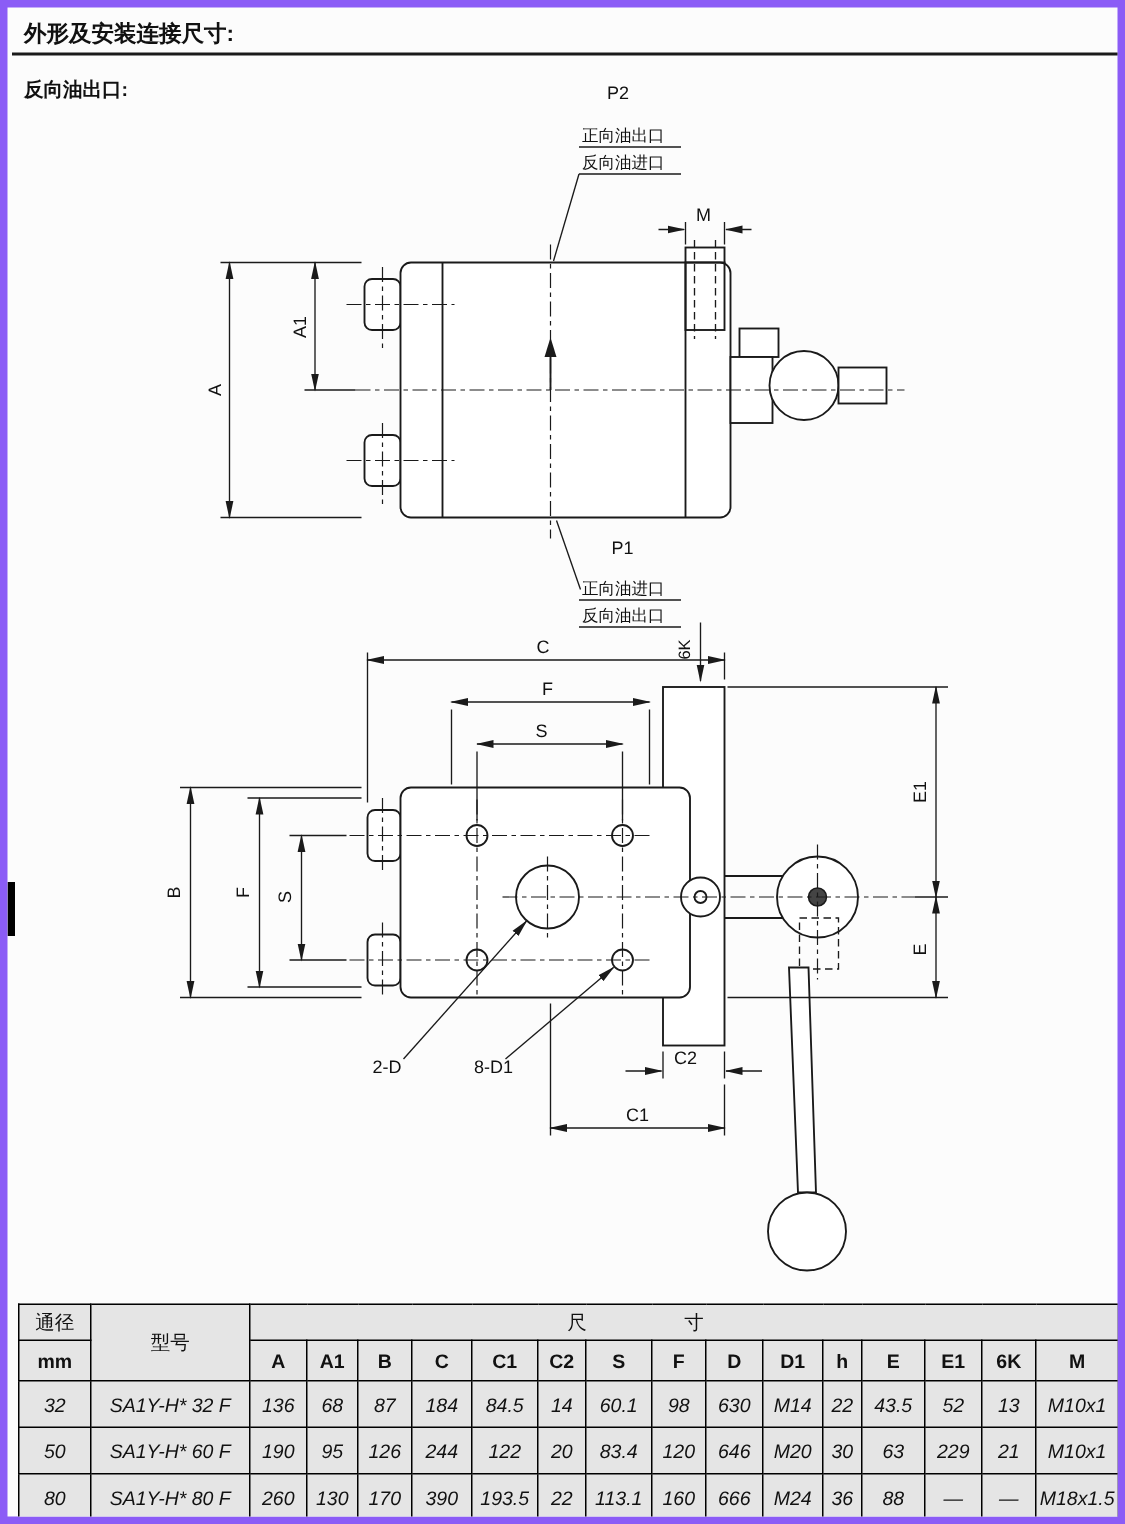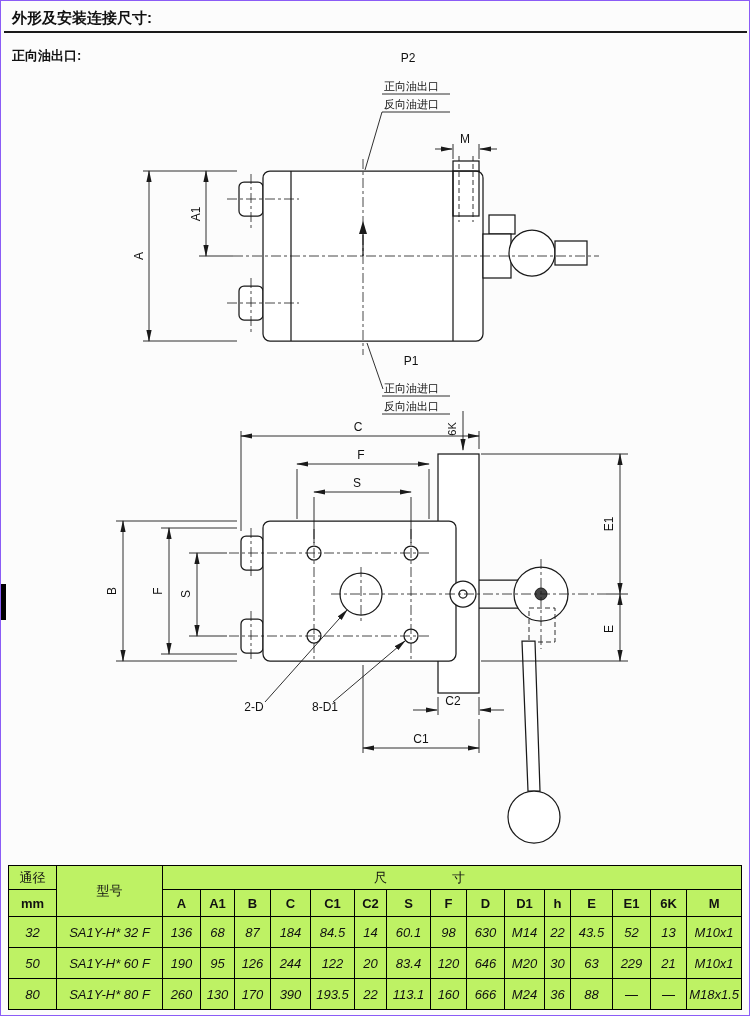--- a/index.html
+++ b/index.html
@@ -1,53 +1,53 @@
 <!DOCTYPE html>
 <html><head>
 <meta charset="utf-8">
 <style>
   html,body{margin:0;padding:0;background:#e9e9e9;}
   .page{position:relative;width:750px;height:1016px;background:#fcfcfc;
-        border:1px solid #8b5cf6;box-sizing:border-box;overflow:hidden;
+        border:5px solid #8b5cf6;box-sizing:border-box;overflow:hidden;
         font-family:"Liberation Sans","DejaVu Sans",sans-serif;}
   .title{position:absolute;top:8px;left:11px;font-size:15px;font-weight:bold;color:#111;}
   .title-rule{position:absolute;top:30px;left:3px;width:743px;border-top:2px solid #1a1a1a;}
   .subtitle{position:absolute;top:46px;left:11px;font-size:13px;font-weight:bold;color:#111;}
   .edge-mark{position:absolute;left:0;top:583px;width:5px;height:36px;background:#000;}
   svg.drawing{position:absolute;top:0;left:0;}
 
   
   .ol{stroke:#1a1a1a;fill:none;stroke-width:1.25;}
   .olw{stroke:#1a1a1a;fill:#ffffff;stroke-width:1.25;}
   .thin{stroke:#1a1a1a;fill:none;stroke-width:0.9;}
   .cl{stroke:#1a1a1a;fill:none;stroke-width:0.8;stroke-dasharray:10 3 3 3;}
   .hid{stroke:#1a1a1a;fill:none;stroke-width:0.9;stroke-dasharray:5 3;}
   .dim{stroke:#1a1a1a;fill:none;stroke-width:0.9;}
   text{fill:#111;stroke:none;font-family:"Liberation Sans","DejaVu Sans",sans-serif;}
   .t12{font-size:12px;}
   .t11{font-size:11px;}
 
   
   table.dims{position:absolute;top:864px;left:7px;width:733px;border-collapse:collapse;
-             table-layout:fixed;background:#bef264;}
+             table-layout:fixed;background:#e5e5e5;}
   table.dims th,table.dims td{border:1px solid #000;font-size:13px;font-weight:normal;
              text-align:center;vertical-align:middle;padding:0;color:#111;overflow:hidden;}
   tr.hr1 th{height:23px;}
   tr.hr2 th{height:26px;font-weight:bold;}
   tr.dr td{height:30px;font-style:italic;}
   .size-head{letter-spacing:5em;padding-left:5em;font-family:Liberation Mono, monospace;}
 </style>
 </head>
 <body>
 
 <div class="page">
 
   <div class="title">外形及安装连接尺寸:</div>
   <div class="title-rule"></div>
-  <div class="subtitle">正向油出口:</div>
+  <div class="subtitle">反向油出口:</div>
   <div class="edge-mark"></div>
 
   <svg class="drawing" width="750" height="860" viewBox="0 0 750 860">
     <defs>
       <marker id="ar" viewBox="0 0 12 6" refX="11" refY="3" markerWidth="12" markerHeight="6" markerUnits="userSpaceOnUse" orient="auto-start-reverse">
         <path d="M0,0.4 L12,3 L0,5.6 Z" fill="#1a1a1a"></path>
       </marker>
     </defs>
 
     <g>

